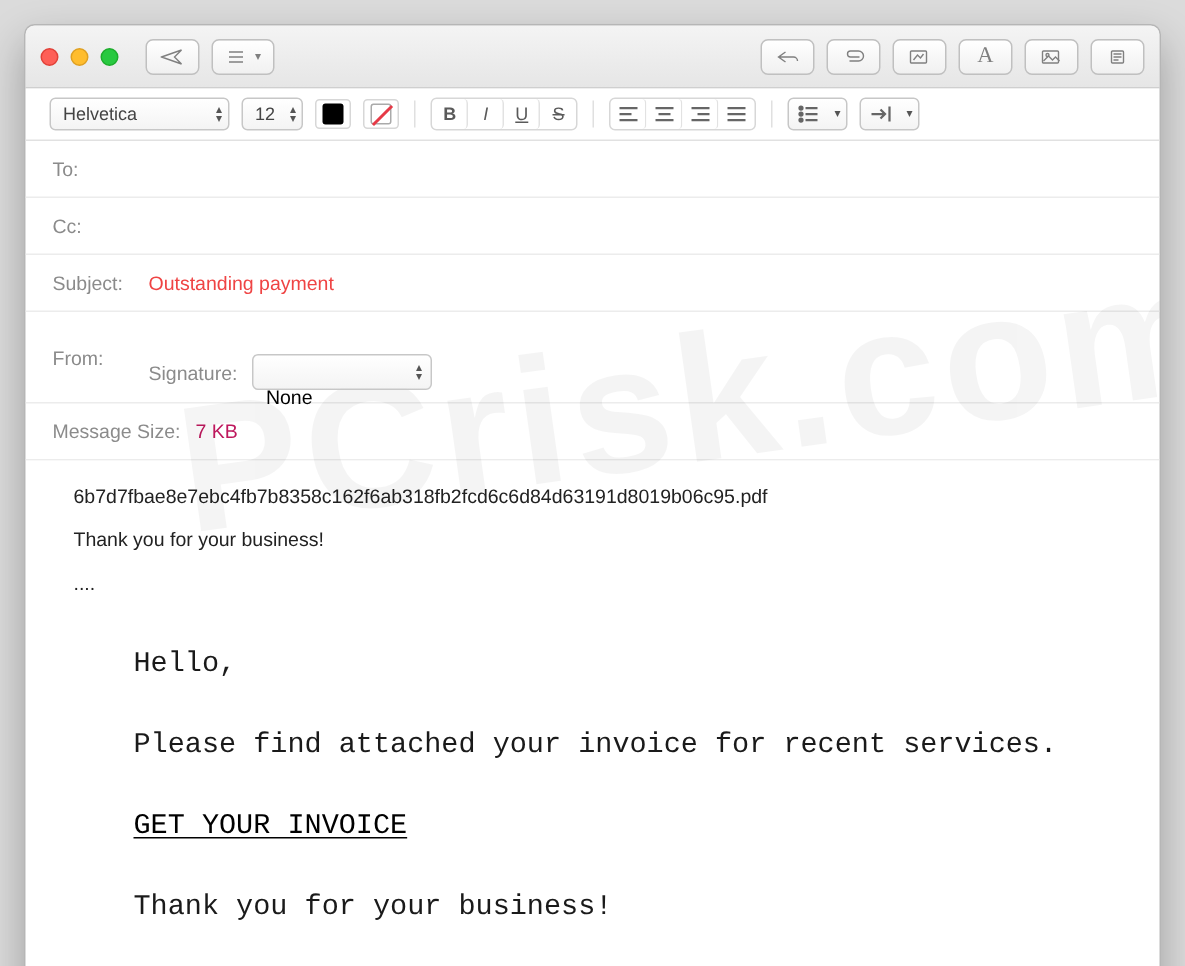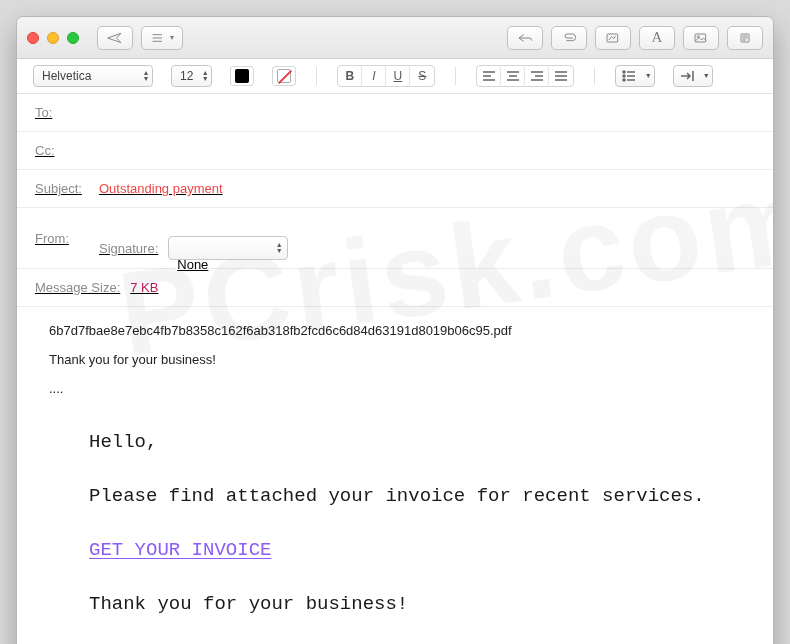--- a/index.html
+++ b/index.html
@@ -42,21 +42,21 @@
     color: #666;
     font-size: 12px;
     gap:4px;
   }
   .tbtn svg { width: 16px; height: 14px; fill: none; stroke: #808080; stroke-width:1.4; }
   .spacer { flex: 1; }
   .format-bar {
     background: #ffffff;
     border-bottom: 1px solid #e1e1e1;
     padding: 6px 16px;
-    display: flex; align-items: center; gap: 18px;
+    display: flex; align-items: center; gap: 8px;
     font-size: 12px;
     color: #444;
   }
   .sel {
     height: 22px;
     border: 1px solid #c7c7c7;
     border-radius: 4px;
     background: linear-gradient(#ffffff,#f4f4f4);
     padding: 0 18px 0 8px;
     display: inline-flex; align-items: center;
@@ -76,21 +76,21 @@
   .ficon.box { border:1px solid #d7d7d7; }
   .vgrp { display:flex; border:1px solid #d7d7d7; border-radius:4px; overflow:hidden; }
   .vgrp .ficon { border:none; border-right:1px solid #e2e2e2; }
   .vgrp .ficon:last-child { border-right:none; }
   .swatch { width:14px; height:14px; border-radius:2px; }
   .swatch.black { background:#000; }
   .swatch.strike { background:#fff; position:relative; border:1px solid #aaa;}
   .swatch.strike::after{content:"";position:absolute;left:-2px;top:50%;width:18px;border-top:2px solid #e63946;transform:rotate(-45deg);}
   .sep { width:1px; height:18px; background:#e0e0e0; margin:0 2px; }
   
-  .headers { background:#fff;text-decoration:underline; }
+  .headers { background:#fff; }
   .hrow {
     display:flex; align-items:center;
     padding: 8px 18px;
     border-bottom:1px solid #ececec;
     min-height: 38px;
     font-size: 13px;
     gap: 10px;
   }
   .hrow .label { color:#8b8b8b; min-width: 54px; }
   .hrow .val { color:#ef4444; }
@@ -103,21 +103,21 @@
     min-width: 120px;
   }
   .sigsel .updn { position:absolute; right:6px; top:50%; transform:translateY(-50%);
     font-size:8px; line-height:6px; color:#555; }
   .body-area {
     background:#fff; padding: 16px 32px 40px; font-size:13px; color:#222;
     min-height: 340px;
   }
   .body-area p { margin-bottom: 14px; }
   .mono-block { margin-top: 28px; margin-left: 40px; font-family: "Courier New", Courier, monospace; font-size: 19px; line-height: 1.9; color:#1a1a1a; }
-  .mono-block a { color:#8b5cf6; text-decoration: underline; text-decoration-thickness:1px; text-underline-offset:3px;text-align:right; }
+  .mono-block a { color:#000000; text-decoration: underline; text-decoration-thickness:1px; text-underline-offset:3px;text-align:right; }
   .mono-block p { margin-bottom: 18px; }
 
   
   .watermark {
     position:absolute; pointer-events:none; opacity:.04;
     font-size:120px; font-weight:700; color:#000;
     transform: rotate(-8deg);
     top: 180px; left: 100px; letter-spacing: 4px;
   }
   .window { position:relative; }

